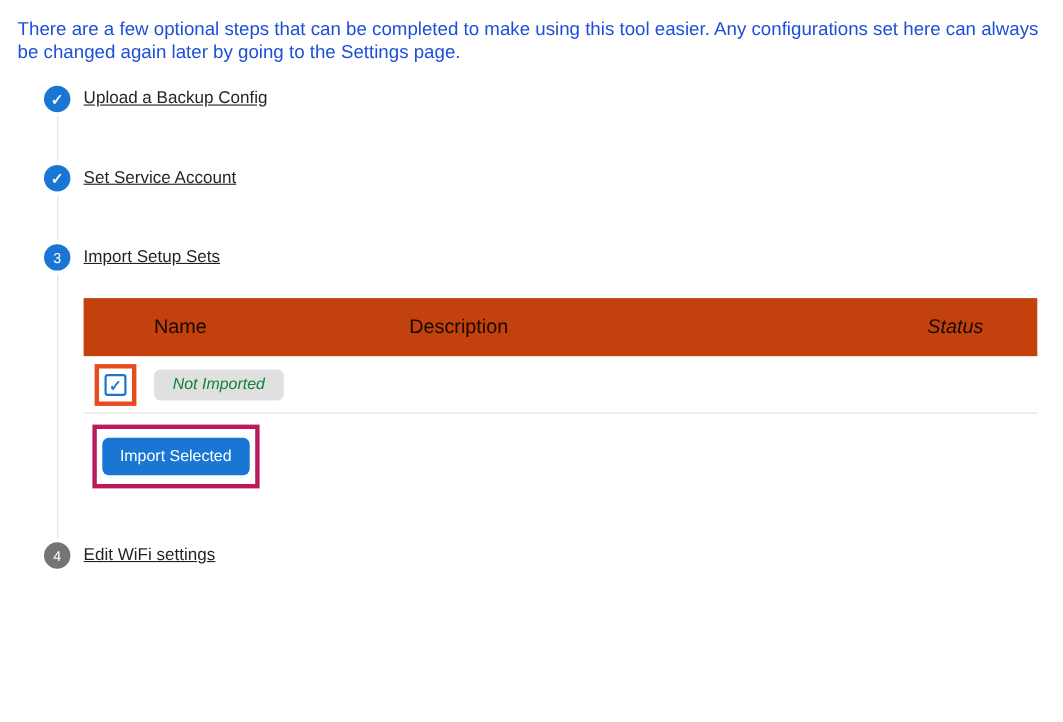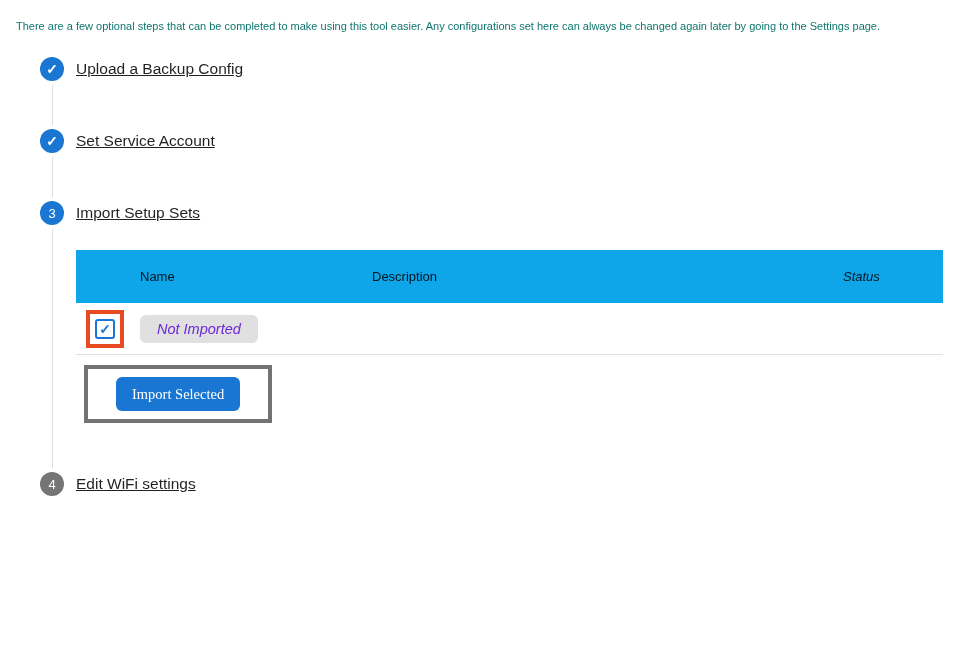--- a/index.html
+++ b/index.html
@@ -8,21 +8,21 @@
     font-family:"Liberation Sans", sans-serif;
     color:#202124;
   }
   .page { padding:16px; box-sizing:border-box; }
 
   .title {
     font-size:22px; font-weight:400; color:#212121;
     margin:2px 0 20px 0; letter-spacing:0.2px;
   }
   .desc {
-    font-size:11px; line-height:21px; color:#0f766e;
+    font-size:17px; line-height:21px; color:#1d4ed8;
     margin:0 0 20px 0; max-width:936px;
   }
 
   
   .stepper { margin-left:24px; }
   .step-row { display:flex; align-items:center; gap:12px; height:24px; }
   .circle {
     width:24px; height:24px; border-radius:50%;
     background:#1976d2; color:#fff; flex:none;
     display:flex; align-items:center; justify-content:center;
@@ -38,21 +38,21 @@
   }
   .step-body {
     border-left:1px solid #dcdcdc;
     margin:4px 0 4px 12px; padding:21px 0 45px 23px;
   }
 
   
   .cfg-table { width:867px; font-size:14.5px; color:#202124; }
   .thead {
     display:flex; align-items:center; height:53px;
-    background:#0ea5e9; font-size:13px; color:rgba(0,0,0,0.87);
+    background:#c2410c; font-size:18px; color:rgba(0,0,0,0.87);
   }
   .trow {
     display:flex; align-items:center; height:51px;
     border-bottom:1px solid #e0e0e0; background:#fff;
   }
   .c1 { width:64px; box-sizing:border-box; padding-left:10px; flex:none; }
   .c2 { width:200px; flex:none; }
   .c3 { width:465px; flex:none;margin-left:32px; }
   .c4 { width:138px; flex:none; box-sizing:border-box;font-style:italic; }
   .thead .c4 { padding-left:6px; }
@@ -62,27 +62,27 @@
     padding:5px; line-height:0; background:#fff;
   }
   .checkbox {
     display:inline-flex; width:20px; height:20px; box-sizing:border-box;
     border:2px solid #1976d2; border-radius:3px; background:#fff;
     color:#1976d2; font-size:14px; font-weight:bold;
     align-items:center; justify-content:center; cursor:pointer;
   }
   .badge {
     display:inline-block; background:#e0e0e0; border-radius:6px;
-    padding:6px 17px; font-size:14.5px; color:#6d28d9; white-space:nowrap;
+    padding:6px 17px; font-size:14.5px; color:#15803d; white-space:nowrap;
   }
 
   
   .hl-button {
-    display:inline-block; border:4px solid #737373;
-    padding:8px 28px; margin:10px 0 0 8px; background:#fff;font-family:Liberation Serif, serif;
+    display:inline-block; border:4px solid #be185d;
+    padding:8px 5px; margin:10px 0 0 8px; background:#fff;
   }
   .btn {
     display:inline-block; background:#1976d2; color:#fff;
     border:none; border-radius:6px; cursor:pointer;
     font-family:inherit; font-size:14.5px;
     height:34px; line-height:34px; padding:0 16px;
   }
   .next-wrap { margin-top:28px; }
 </style>
 </head>

